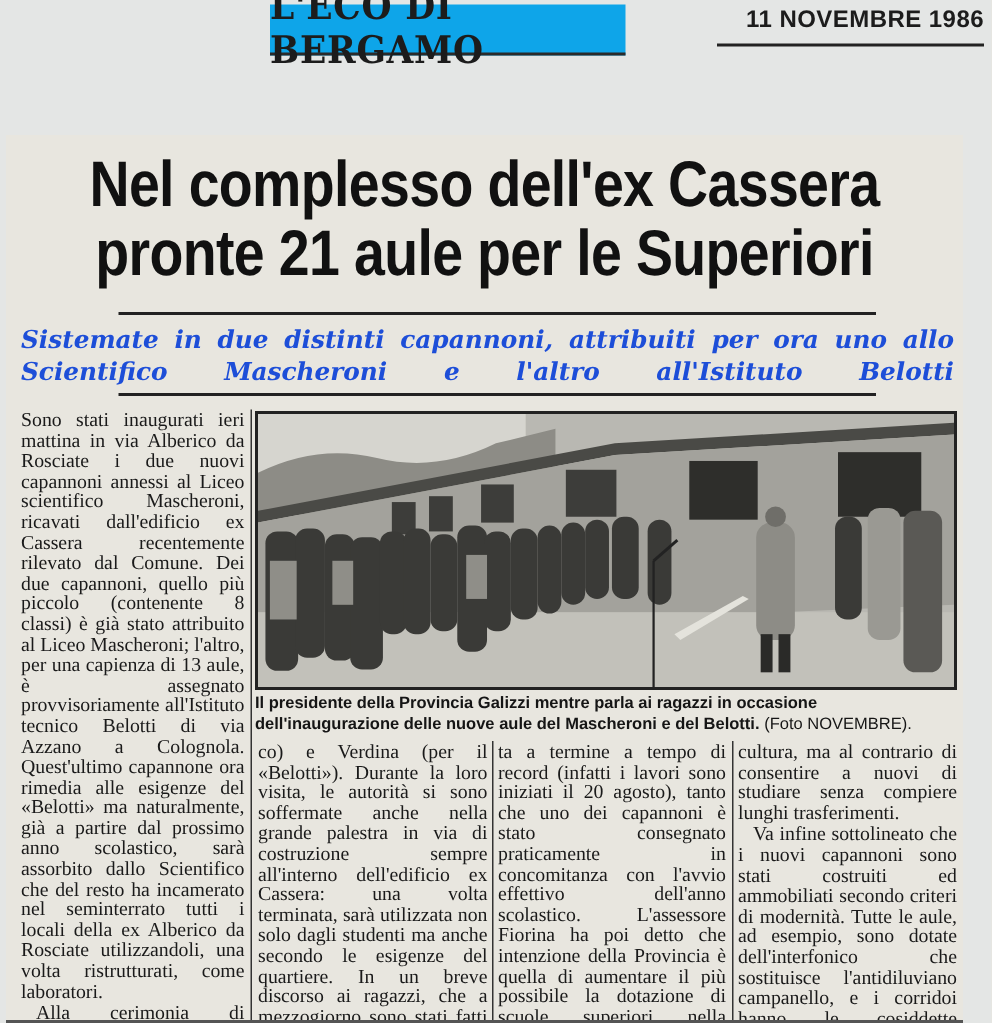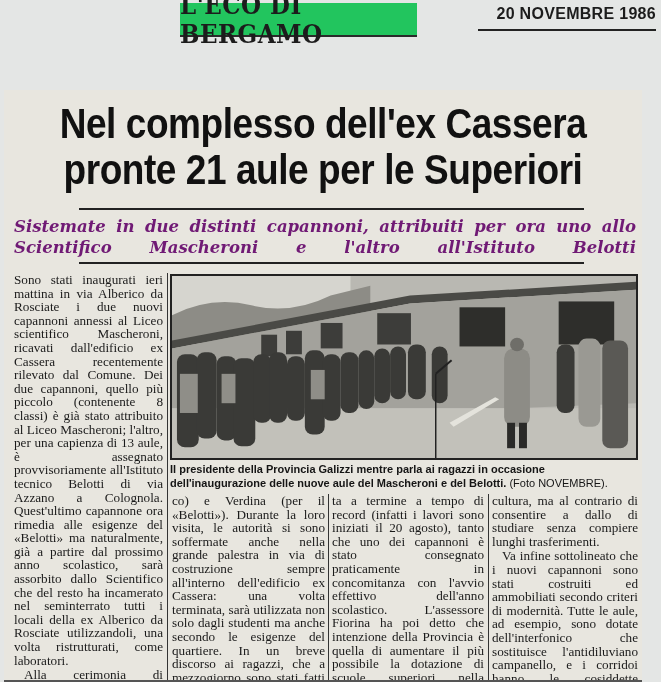--- a/index.html
+++ b/index.html
@@ -5,21 +5,21 @@
   * { box-sizing: border-box; margin: 0; padding: 0; }
   html, body { width: 661px; height: 682px; overflow: hidden; }
   body {
     background: #e4e6e5;
     position: relative;
     font-family: "DejaVu Serif", serif;
     color: #1a1a1a;
   }
   .masthead {
     position: absolute; left: 180px; top: 3px; width: 237px; height: 34px;
-    background: #22c55e;
+    background: #0ea5e9;
     border-bottom: 2px solid #2a2a2a;
     display: flex; align-items: center; justify-content: center;
   }
   .masthead-title {
     font-family: "DejaVu Serif", serif;
     font-weight: bold; font-size: 23px; letter-spacing: 0.5px;
     color: #1c1c1c;
     transform: scaleY(1.1);
   }
   .date {
@@ -40,21 +40,21 @@
     font-weight: bold; font-size: 43px; line-height: 46px;
     text-align: center; color: #111;
     transform: scaleX(0.86); transform-origin: center top;
     letter-spacing: -0.5px;
   }
   .rule-1 { position: absolute; left: 75px; top: 118px; width: 505px; height: 2px; background: #222; }
   .subhead {
     position: absolute; left: 10px; top: 126px; width: 622px;
     font-family: "DejaVu Serif", serif;
     font-style: italic; font-weight: bold; font-size: 16.5px; line-height: 21px;
-    text-align: justify; text-align-last: justify; color: #701a75;
+    text-align: justify; text-align-last: justify; color: #1d4ed8;
   }
   .rule-2 { position: absolute; left: 75px; top: 172px; width: 505px; height: 2px; background: #222; }
 
   .col {
     position: absolute;
     font-family: "Liberation Serif", serif;
     font-size: 13.2px; line-height: 13.6px;
     color: #1a1a1a;
     text-align: justify;
     hyphens: manual;
@@ -86,21 +86,21 @@
   .col-4 { left: 488px; top: 404px; width: 146px; }
 
   .bottom-rule { position: absolute; left: 0; top: 590px; width: 638px; height: 2px; background: #555; }
 </style>
 </head>
 <body>
 
 <div class="masthead">
   <span class="masthead-title">L'ECO DI BERGAMO</span>
 </div>
-<div class="date">20 NOVEMBRE 1986</div>
+<div class="date">11 NOVEMBRE 1986</div>
 
 <div class="clip">
   <div class="headline">
     <div>Nel complesso dell'ex Cassera</div>
     <div>pronte 21 aule per le Superiori</div>
   </div>
   <div class="rule-1"></div>
   <div class="subhead">Sistemate in due distinti capannoni, attribuiti per ora uno allo Scientifico Mascheroni e l'altro all'Istituto Belotti</div>
   <div class="rule-2"></div>
 
@@ -165,18 +165,18 @@
 
   <div class="col col-2">
     <p class="noindent">co) e Verdina (per il «Belotti»). Durante la loro visita, le autorità si sono soffermate anche nella grande palestra in via di costruzione sempre all'interno dell'edificio ex Cassera: una volta terminata, sarà utilizzata non solo dagli studenti ma anche secondo le esigenze del quartiere. In un breve discorso ai ragazzi, che a mezzogiorno sono stati fatti uscire dalle aule per assistere alla cerimonia, il prof. Galizzi ha ricordato che la realizzazione è stata condot-</p>
   </div>
   <div class="divider-v div-2"></div>
   <div class="col col-3">
     <p class="noindent">ta a termine a tempo di record (infatti i lavori sono iniziati il 20 agosto), tanto che uno dei capannoni è stato consegnato praticamente in concomitanza con l'avvio effettivo dell'anno scolastico. L'assessore Fiorina ha poi detto che intenzione della Provincia è quella di aumentare il più possibile la dotazione di scuole superiori nella Bergamasca: questo non significa sminuire l'importanza del capoluogo come dispensatore di</p>
   </div>
   <div class="divider-v div-3"></div>
   <div class="col col-4">
-    <p class="noindent">cultura, ma al contrario di consentire a dallo di studiare senza compiere lunghi trasferimenti.</p>
+    <p class="noindent">cultura, ma al contrario di consentire a nuovi di studiare senza compiere lunghi trasferimenti.</p>
     <p>Va infine sottolineato che i nuovi capannoni sono stati costruiti ed ammobiliati secondo criteri di modernità. Tutte le aule, ad esempio, sono dotate dell'interfonico che sostituisce l'antidiluviano campanello, e i corridoi hanno le cosiddette lampade «ottica buia» che illuminano senza che i riflessi penetrino all'interno delle aule.</p>
   </div>
 
   <div class="bottom-rule"></div>
 </div>
 
 </body></html>

